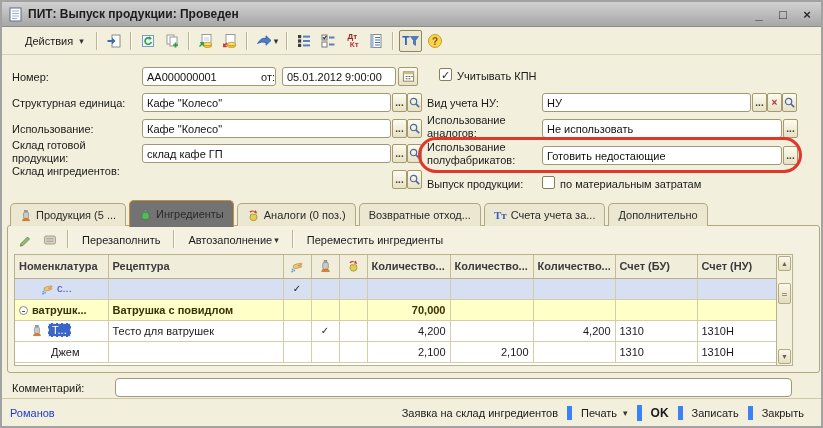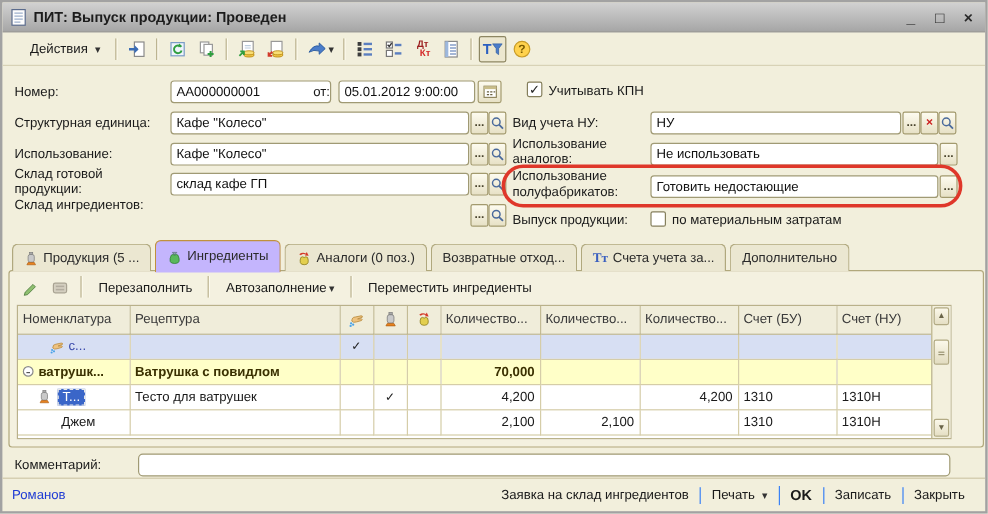--- a/index.html
+++ b/index.html
@@ -54,34 +54,34 @@
     position:absolute; left:416px; top:135px; width:384px; height:36px;
     border:3px solid #df372a; border-radius:18px; pointer-events:none; z-index:9;
   }
   
   .tabs{ position:absolute; left:8px; top:197px; height:27px; display:flex; align-items:flex-end; gap:3px; z-index:3; }
   .tab{
     display:flex; align-items:center; gap:4px; padding:0 9px; height:23px;
     background:#ebe7d1; border:1px solid #b0a87e; border-bottom:none;
     border-radius:5px 5px 0 0; color:#2a2a2a; white-space:nowrap;
   }
-  .tab.active{ height:27px; background:#c4b5fd; border:1px solid #c1913c; border-bottom:none; margin-bottom:-1px; z-index:4;text-align:right; }
+  .tab.active{ height:27px; background:#737373; border:1px solid #c1913c; border-bottom:none; margin-bottom:-1px; z-index:4;text-align:right; }
   .tt-ic{ color:#3a5fbf; font-weight:bold; font-size:11px; font-family:"Liberation Serif", serif; }
   
   .panel{ position:absolute; left:5px; top:223px; width:813px; height:148px;
     border:1px solid #b1a87c; border-radius:3px; background:#f4f1e0; }
   .subtb{ position:absolute; left:12px; top:228px; height:22px; display:flex; align-items:flex-start; gap:3px; }
   .subtb .tb-btn{ height:20px; }
   .subtb .txt{ padding:0 6px; }
   
   .tablewrap{ position:absolute; left:12px; top:252px; width:779px; height:112px; background:#fff; border:1px solid #b9b18a; }
   table.grid{ border-collapse:collapse; table-layout:fixed; width:762px; font-size:11px; }
   table.grid th{
     height:23px; background:#f0edda; border-right:1px solid #c3bb94; border-bottom:1px solid #b9b18a;
-    font-weight:normal; text-align:left; padding:2px 4px; color:#3a3a3a; overflow:hidden; white-space:nowrap;
+    font-weight:bold; text-align:left; padding:2px 4px; color:#3a3a3a; overflow:hidden; white-space:nowrap;
   }
   table.grid th.ic{ text-align:center; padding:1px; }
   table.grid td{
     height:21px; border-right:1px solid #d5cda8; border-bottom:1px solid #d5cda8;
     padding:1px 4px; overflow:hidden; white-space:nowrap; background:#fff;
   }
   td.num{ text-align:right; }
   tr.sel td{ background:#d7dff3; }
   tr.grp td{ background:#ffffc8; font-weight:bold; color:#3a3000; }
   td.g{ background:#dcf2e3; }
@@ -99,21 +99,21 @@
   .sc-btn{ position:absolute; left:1px; width:13px; height:15px; background:linear-gradient(#fbf8ea,#e5dfc4);
     border:1px solid #b2aa84; border-radius:2px; font-size:7px; color:#6a6448; text-align:center; line-height:14px; }
   .sc-thumb{ position:absolute; left:1px; top:28px; width:13px; height:21px; background:linear-gradient(#fbf8ea,#e2dcc0);
     border:1px solid #b2aa84; border-radius:2px; }
   .sc-thumb::after{ content:""; position:absolute; left:3px; right:3px; top:9px; height:1px; background:#9a9372; box-shadow:0 2px 0 #9a9372; }
   
   .footer{ position:absolute; left:0; right:0; top:396px; height:28px; border-top:1px solid #cfc8a8;
     display:flex; align-items:center; padding:0 8px; }
   .f-user{ color:#1f3bd4; }
   .f-right{ margin-left:auto; display:flex; align-items:center; }
-  .f-btn{ padding:1px 9px; border-left:1px solid #3b82f6; color:#1a1a1a; white-space:nowrap; display:flex; align-items:center; gap:4px; }
+  .f-btn{ padding:1px 9px; border-left:5px solid #3b82f6; color:#1a1a1a; white-space:nowrap; display:flex; align-items:center; gap:4px; }
   .f-btn:first-child{ border-left:none; }
   .f-btn.ok{ font-weight:bold; font-size:12px; }
   svg{ display:block; }
 </style>
 </head>
 <body>
 
 <div class="window">
 
   <div class="titlebar">

